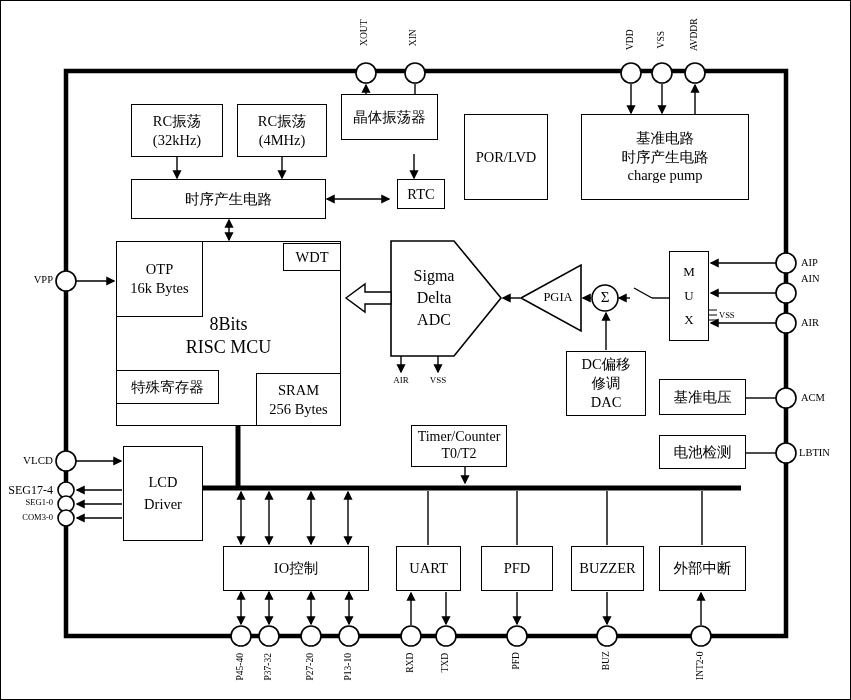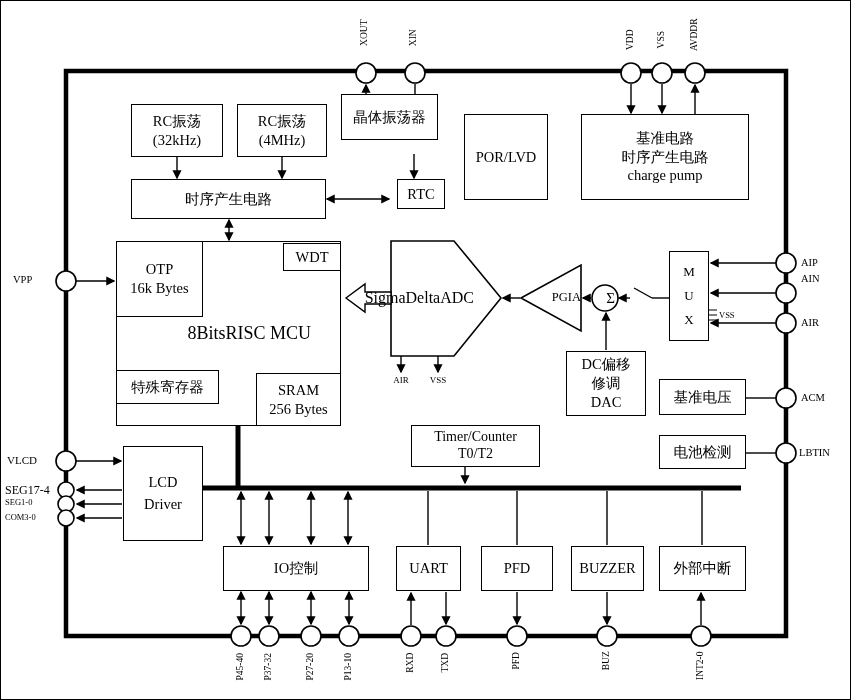--- a/index.html
+++ b/index.html
@@ -1,25 +1,25 @@
 <!DOCTYPE html>
 <html><head>
 <meta charset="utf-8">
 <style>
   *{margin:0;padding:0;box-sizing:border-box}
   body{background:#fff;font-family:"Liberation Serif","DejaVu Serif",serif;color:#000}
   .canvas{position:relative;width:851px;height:700px;background:#fff;border:1px solid #000;overflow:hidden}
   svg.wires{position:absolute;left:0;top:0;z-index:1}
   .box{position:absolute;background:#fff;border:1.5px solid #000;display:flex;flex-direction:column;
        align-items:center;justify-content:center;text-align:center;font-size:14.5px;line-height:1.3;z-index:2}
-  .txt{position:absolute;display:flex;flex-direction:row;align-items:center;justify-content:flex-end;
+  .txt{position:absolute;display:flex;flex-direction:column;align-items:center;justify-content:space-between;
        text-align:center;z-index:3;line-height:1.25;background:transparent}
   .lbl{position:absolute;z-index:3;font-size:9.5px;white-space:nowrap;line-height:1}
   .vlbl{text-align:center;transform:rotate(-90deg)}
-  .r{text-align:left}
+  .r{text-align:right}
 </style>
 </head>
 <body>
 
 <div class="canvas">
 
   <svg class="wires" width="851" height="700" viewBox="0 0 851 700">
     <defs>
       <marker id="arr" viewBox="0 0 10 10" refX="8.5" refY="5" markerWidth="6.5" markerHeight="6.5" orient="auto-start-reverse">
         <path d="M0,0 L10,5 L0,10 z" fill="#000"></path>
@@ -187,21 +187,21 @@
     <span>基准电压</span>
   </div>
   <div class="box" style="left:565px;top:350px;width:80px;height:65px">
     <span>DC偏移</span>
     <span>修调</span>
     <span>DAC</span>
   </div>
   <div class="box" style="left:658px;top:434px;width:87px;height:34px">
     <span>电池检测</span>
   </div>
-  <div class="box" style="left:410px;top:424px;width:129px;height:42px;font-size:14px;line-height:1.2">
+  <div class="box" style="left:410px;top:424px;width:96px;height:42px;font-size:14px;line-height:1.2">
     <span>Timer/Counter</span>
     <span>T0/T2</span>
   </div>
   <div class="box" style="left:122px;top:445px;width:80px;height:95px;line-height:1.5">
     <span>LCD</span>
     <span>Driver</span>
   </div>
   <div class="box" style="left:222px;top:545px;width:146px;height:45px">
     <span>IO控制</span>
   </div>

